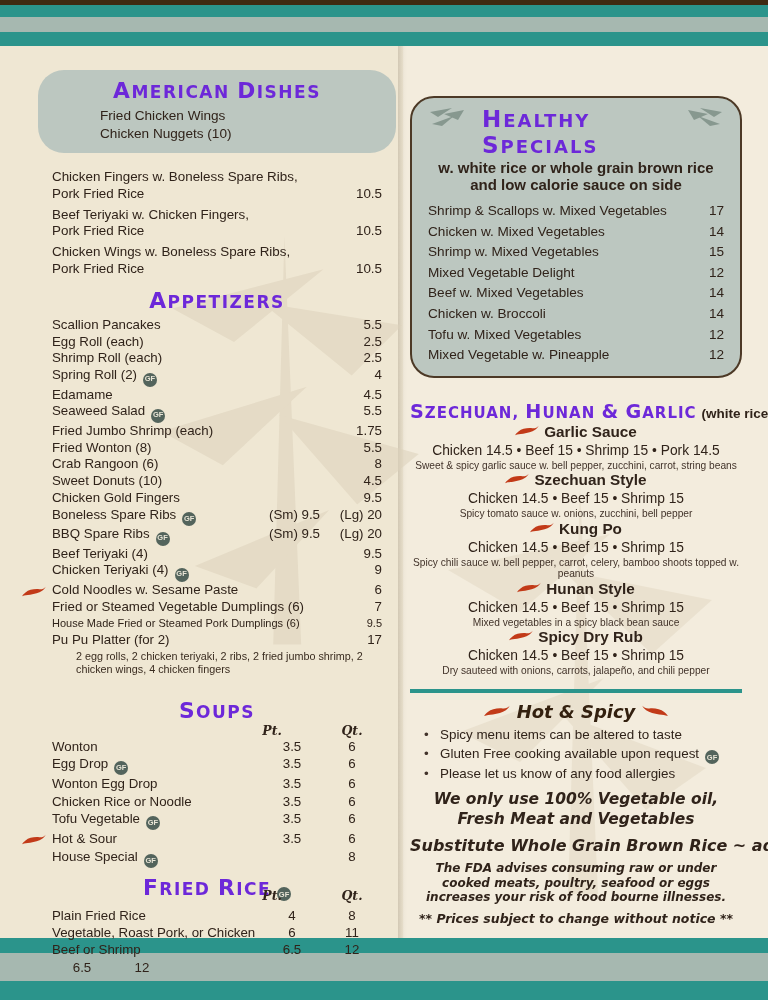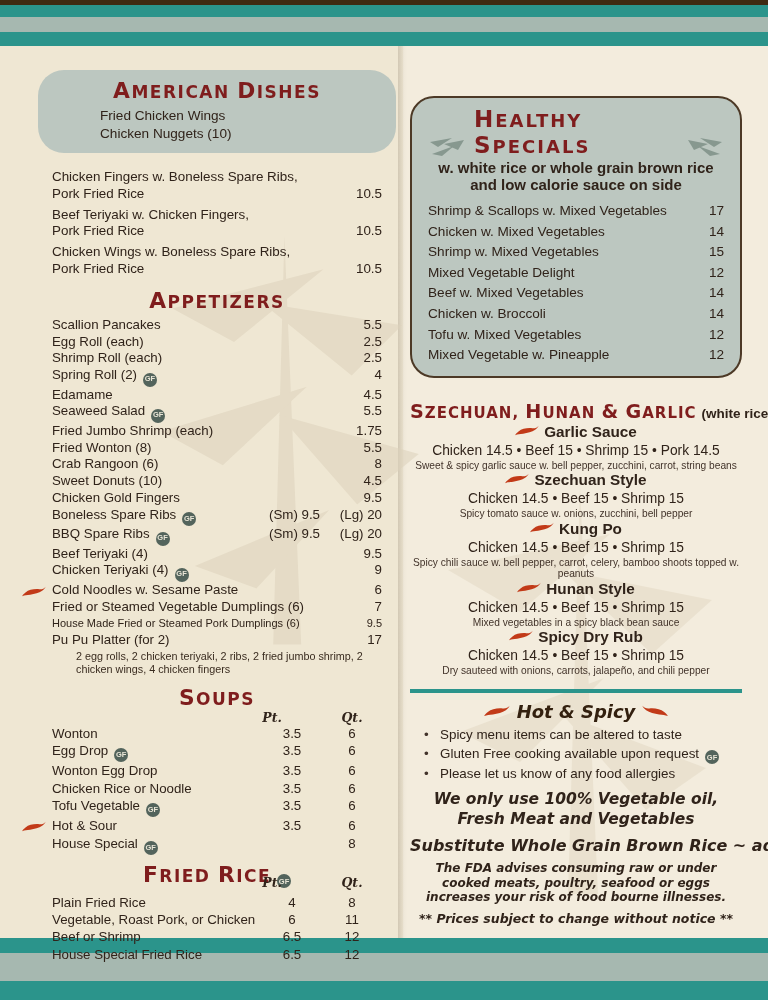--- a/index.html
+++ b/index.html
@@ -14,21 +14,21 @@
   .b-teal1{top:938px;height:15px;background:#2b948b;}
   .b-sage1{top:953px;height:28px;background:#a6b8b0;}
   .b-teal2{top:981px;height:19px;background:#2b948b;}
   .paper-right{position:absolute;left:403px;right:0;top:46px;height:892px;background:#f3ecdd;}
   .fold{position:absolute;left:398px;top:46px;height:892px;width:9px;
         background:linear-gradient(90deg,rgba(60,40,20,0.16),rgba(60,40,20,0.02) 70%,rgba(255,255,255,0));}
   
   .wm{position:absolute;pointer-events:none;}
   
   .lithos{font-family:"DejaVu Sans",sans-serif;font-weight:bold;text-transform:uppercase;
-          letter-spacing:1.5px;color:#7f1d1d;}
+          letter-spacing:1.5px;color:#6d28d9;}
   .cap{font-size:1.28em;}
   
   .col-left{position:absolute;left:52px;top:58px;width:330px;}
   .col-right{position:absolute;left:410px;top:96px;width:332px;}
   
   .am-box{background:#bcc7c0;border-radius:26px;padding:8px 18px 10px 18px;margin:12px -14px 0 -14px;}
   .am-box .sec-title{text-align:center;font-size:17px;}
   .am-items{margin:4px 0 0 44px;}
   .am-item{font-size:13.6px;line-height:18px;}
   
@@ -41,38 +41,38 @@
   .qt{width:60px;text-align:center;}
   
   .combos{margin-top:16px;}
   .combo{font-size:13.4px;line-height:16.8px;margin-bottom:4px;}
   
   .sec-center{text-align:center;font-size:17px;margin:10px 0 4px 0;}
   .item{font-size:13.3px;line-height:16.8px;}
   .item.small{font-size:11px;}
   .pupu-note{font-size:10.8px;line-height:13px;margin:1px 0 0 24px;color:#3a2c20;}
   
-  .soup-title{text-align:center;font-size:17px;margin-top:9px;}
+  .soup-title{text-align:center;font-size:17px;margin-top:22px;}
   .cols-head{display:flex;justify-content:flex-end;height:15px;gap:20px;}
   .colh{width:60px;text-align:center;font-family:"DejaVu Serif",serif;
         font-style:italic;font-weight:bold;font-size:12.5px;}
   .fr-head{position:relative;text-align:center;font-size:17px;margin-top:7px;height:24px;}
   .fr-cols{position:absolute;right:0;bottom:-4px;}
   .fr-items{margin-top:8px;}
   
   .gf{display:inline-flex;align-items:center;justify-content:center;width:14px;height:14px;
       border-radius:50%;background:#53645c;color:#e9e5d6;font-size:7.5px;font-weight:bold;
       margin-left:6px;vertical-align:-2px;letter-spacing:0;text-align:right;}
   .chili{display:inline-block;line-height:0;}
   .chili.hang{position:absolute;left:-30px;top:4px;}
   .chili.flip svg{transform:scaleX(-1);}
   
   .h-box{background:#bcc7c0;border:2px solid #4c3926;border-radius:24px;
          padding:8px 16px 10px 16px;}
-  .h-title-row{display:flex;align-items:flex-end;justify-content:center;gap:8px;}
+  .h-title-row{display:flex;align-items:flex-start;justify-content:center;gap:16px;}
   .h-title{font-size:18px;letter-spacing:2px;}
   .h-sub{text-align:center;font-weight:bold;font-size:15px;line-height:16.5px;margin-top:2px;}
   .h-items{margin-top:8px;}
   .hitem{font-size:13.6px;line-height:20.6px;}
   .hprice{width:28px;text-align:right;}
   .bamboo{line-height:0;}
   
   .sz-title{text-align:center;margin-top:22px;white-space:nowrap;}
   .sz-title .lithos{font-size:15px;letter-spacing:1px;}
   .sz-suffix{font-weight:bold;font-size:13.5px;margin-left:5px;}
@@ -343,21 +343,20 @@
      <span class="nm">Vegetable, Roast Pork, or Chicken</span>
      <span class="pt">6</span>
      <span class="qt">11</span>
    </div>
         <div class="row item" style="line-height:17.4px">
      <span class="nm">Beef or Shrimp</span>
      <span class="pt">6.5</span>
      <span class="qt">12</span>
    </div>
         <div class="row item" style="line-height:17.4px">
-     <span class="nm">House Special Fried Rice</span>
      <span class="pt">6.5</span>
      <span class="qt">12</span>
    </div>
       </div>
   </div>
 
   <div class="col-right">
 
     <div class="h-box">
       <div class="h-title-row">

